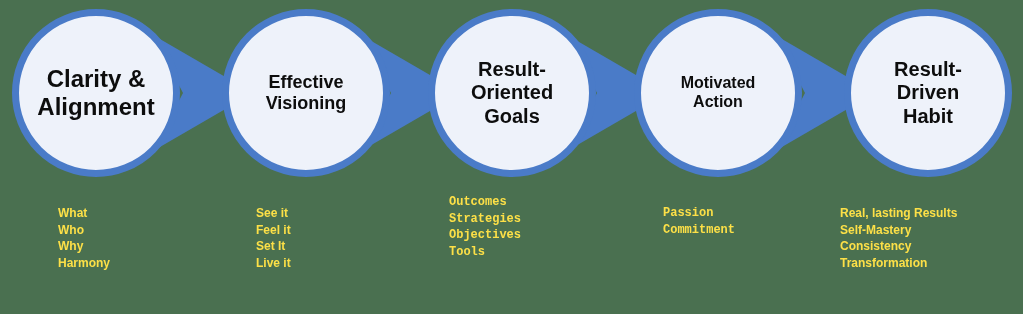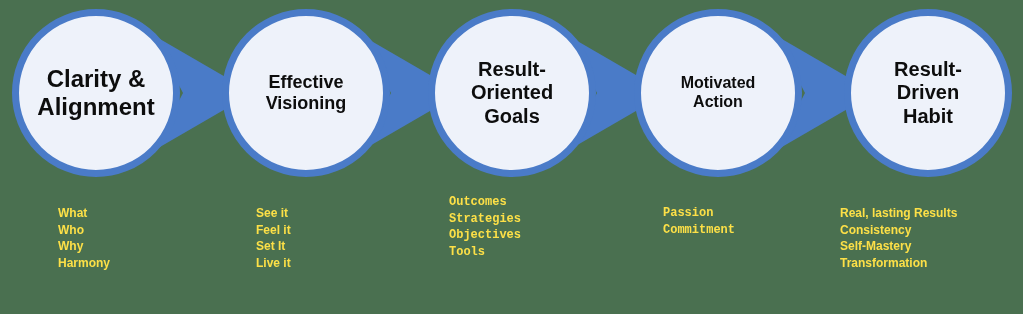--- a/index.html
+++ b/index.html
@@ -102,19 +102,19 @@
         <span class="bullet-line">Strategies</span>
         <span class="bullet-line">Objectives</span>
         <span class="bullet-line">Tools</span>
       </div>
       <div class="stage-bullets" style="left: 663px; top: 205px; font-family: Liberation Mono, monospace;">
         <span class="bullet-line">Passion</span>
         <span class="bullet-line">Commitment</span>
       </div>
       <div class="stage-bullets" style="left: 840px; top: 205px;">
         <span class="bullet-line">Real, lasting Results</span>
+        <span class="bullet-line">Self-Mastery</span>
         <span class="bullet-line">Consistency</span>
-        <span class="bullet-line">Self-Mastery</span>
         <span class="bullet-line">Transformation</span>
       </div>
     </div>
 
 </div>
 
 </body></html>

